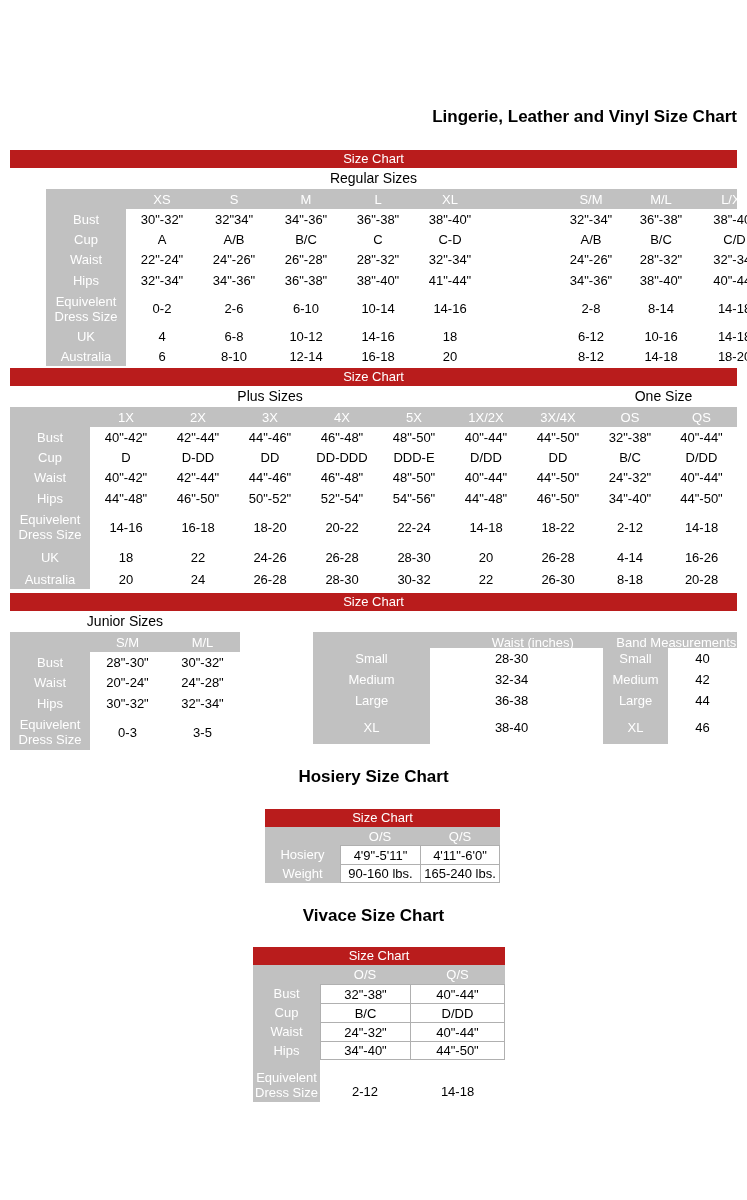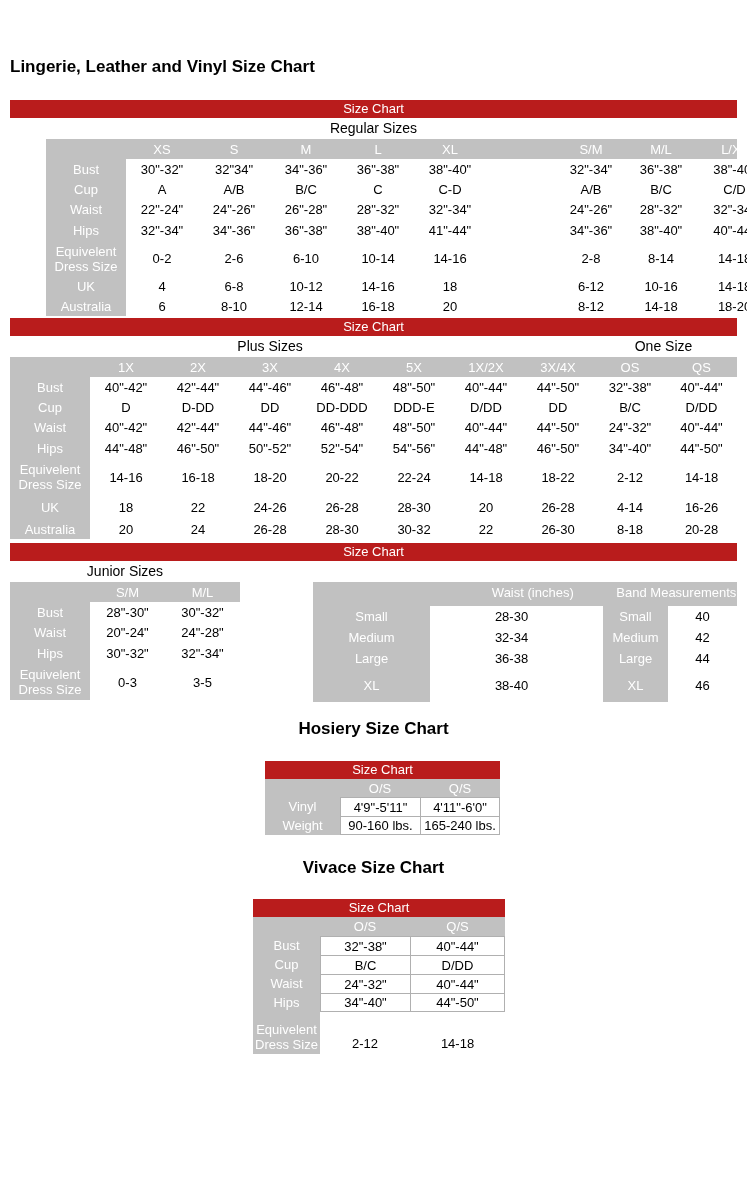--- a/index.html
+++ b/index.html
@@ -1,18 +1,18 @@
 <!DOCTYPE html>
 <html><head>
 <meta charset="utf-8">
 <style>
   html,body{margin:0;padding:0;background:#fff;}
   body{width:747px;height:1200px;font-family:"Liberation Sans",sans-serif;color:#000;overflow:hidden;}
   .content{width:727px;margin:0 10px;}
-  .page-title{padding-top:56px;font-size:17px;font-weight:bold;text-align:left;height:22px;line-height:22px;}
+  .page-title{padding-top:106px;font-size:17px;font-weight:bold;text-align:right;height:22px;line-height:22px;}
   .sub-title{font-size:17px;font-weight:bold;text-align:center;height:20px;line-height:20px;}
 
   .bar{background:#b91c1c;color:#fff;font-size:13px;text-align:center;height:18px;line-height:18px;}
   .seclabel{font-size:14px;text-align:center;height:21px;line-height:21px;}
   .gray{background:#c1c1c1;color:#fff;}
 
   .v,.lbl,.hd{display:flex;align-items:center;justify-content:center;font-size:13px;text-align:center;}
   .lbl{background:#c1c1c1;color:#fff;line-height:15px;}
   .h20{height:20px;}.h21{height:21px;}.h24{height:24px;}.h33{height:33px;}.h35{height:35px;}.h36{height:36px;}
   .h18{height:18px;}.h19{height:19px;}
@@ -24,21 +24,21 @@
   .plus-row{display:grid;grid-template-columns:80px 72px 72px 72px 72px 72px 72px 72px 72px 71px;}
 
   .twolabel-row{display:flex;}
   .sp80{width:80px;}.sp360{width:360px;}.sp140{width:140px;}.sp147{width:147px;}
   .sp230{width:230px;}.sp73{width:73px;}.sp424{width:424px;}
 
   .row3{display:flex;align-items:flex-start;}
   .jr-table{width:230px;}
   .jr-row{display:grid;grid-template-columns:80px 75px 75px;}
   .mens{width:424px;margin-left:73px;}
-  .mens-hdr{display:flex;height:24px;padding-left:40px;}
+  .mens-hdr{display:flex;height:16px;padding-left:40px;}
   .mh-sp1{width:117px;}.mh-waist{width:163px;}.mh-gap{width:10px;}.mh-band{width:134px;}
   .mens-hdr .hd{height:20px;}
   .mens-row{display:grid;grid-template-columns:117px 163px 10px 65px 69px;}
 
   .hos{width:235px;margin-left:255px;}
   .hos-row{display:grid;grid-template-columns:75px 80px 80px;}
   .viv{width:252px;margin-left:243px;}
   .viv-row{display:grid;grid-template-columns:67px 90px 95px;}
 
   .bordered > .v{border-left:1px solid #b0b0b0;border-top:1px solid #b0b0b0;background:#fff;color:#000;}
@@ -328,21 +328,21 @@
 
   <div class="sub-title mt16">Hosiery Size Chart</div>
   <div class="hos mt22">
     <div class="bar">Size Chart</div>
     <div class="hos-row gray h18">
       <div class="hd"></div>
     <div class="hd">O/S</div>
         <div class="hd">Q/S</div>
       </div>
     <div class="hos-row bordered h19">
-      <div class="lbl">Vinyl</div>
+      <div class="lbl">Hosiery</div>
     <div class="v">4'9"-5'11"</div>
         <div class="v">4'11"-6'0"</div>
       </div>
     <div class="hos-row bordered bb h19">
       <div class="lbl">Weight</div>
     <div class="v">90-160 lbs.</div>
         <div class="v">165-240 lbs.</div>
       </div>
   </div>
 

